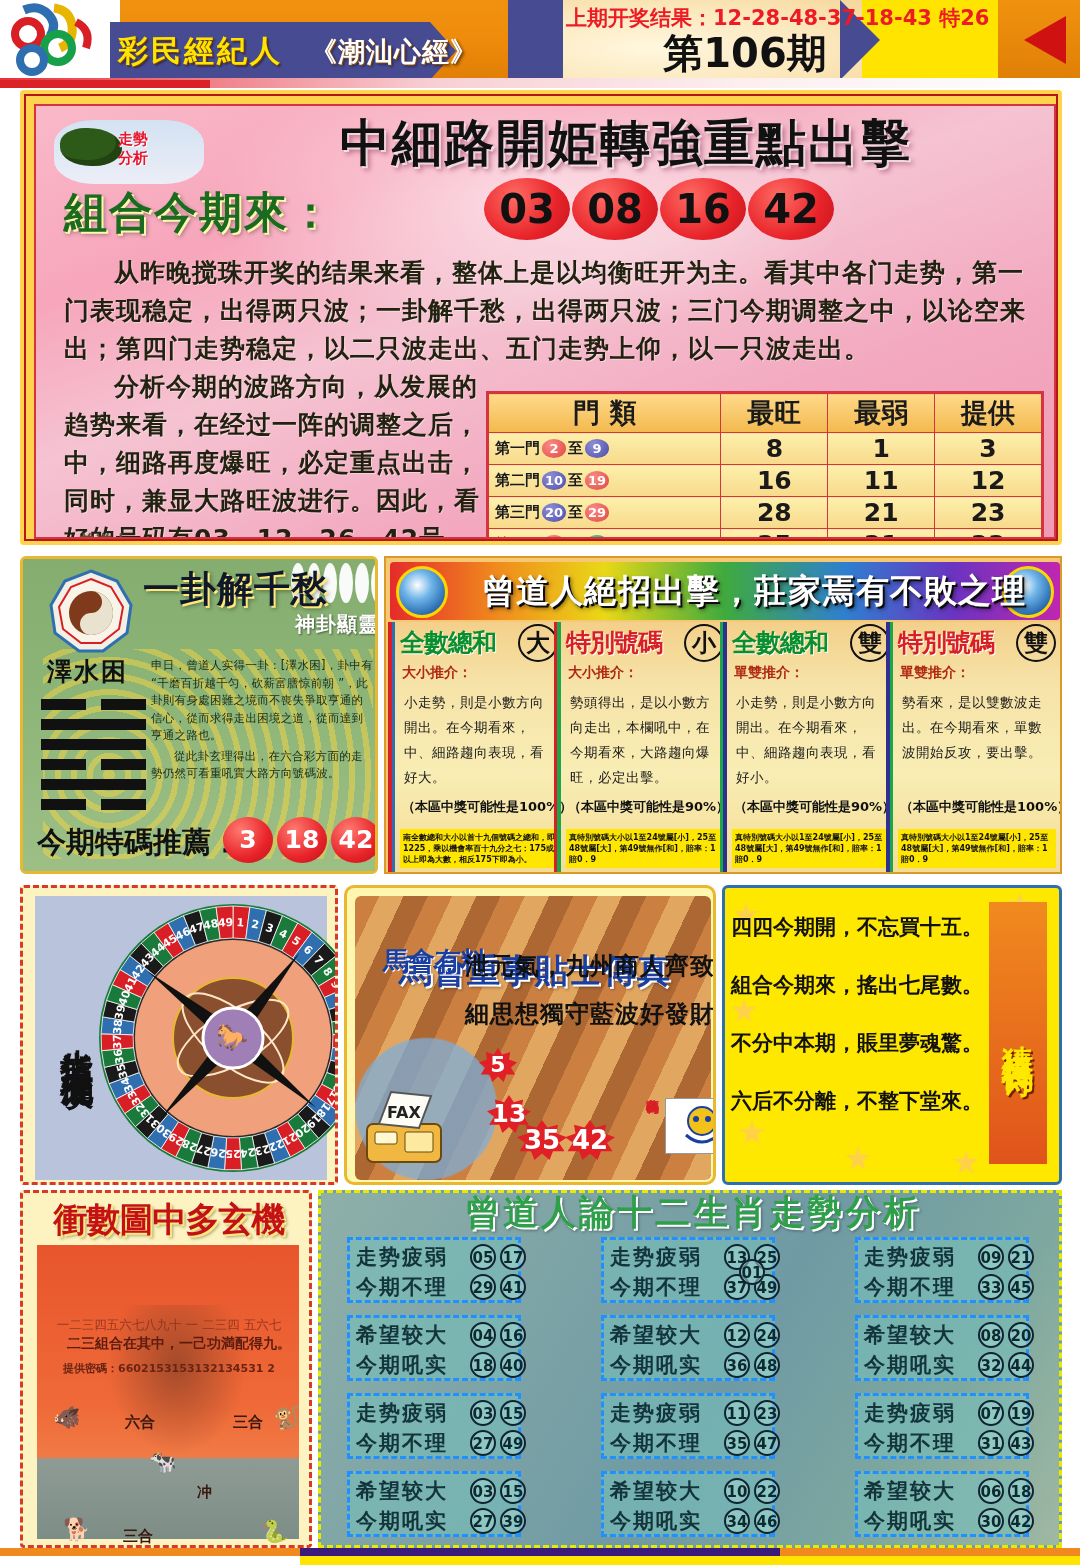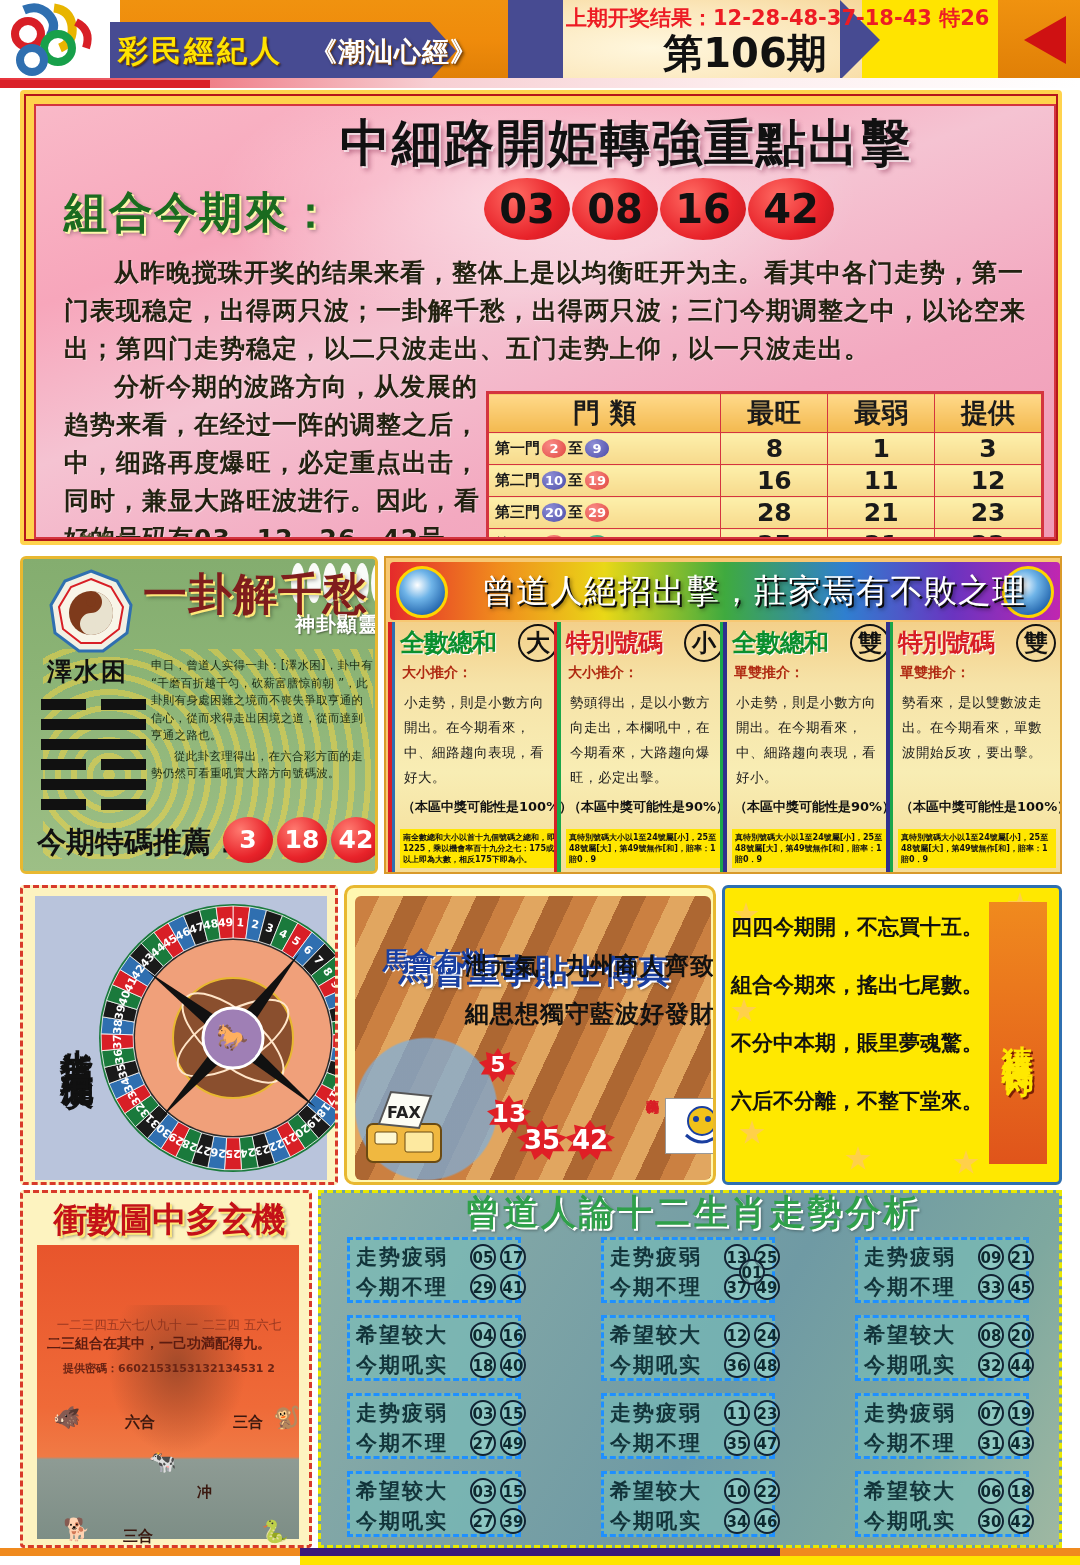--- a/index.html
+++ b/index.html
@@ -110,22 +110,22 @@
 
   
   .p2 { position:absolute; left:20px; top:556px; width:358px; height:318px;
      background:#7ea96a; border:3px solid #e8b830; border-radius:6px; overflow:hidden; }
   .p2-bg { position:absolute; inset:0;
      background:linear-gradient(180deg,#84ad6f 0%, #8cb476 40%, #9dbf86 100%); }
   .p2-rings { position:absolute; left:20px; top:90px; width:330px; height:210px;
      background:repeating-radial-gradient(circle at 20% 60%, rgba(255,215,60,.55) 0 6px, rgba(255,215,60,0) 6px 16px);
      opacity:.85; }
   .bagua { position:absolute; left:18px; top:10px; width:100px; height:86px; }
-  .p2-title { position:absolute; left:120px; top:6px; font-size:44px; font-weight:bold;
-     color:#7f1d1d; letter-spacing:1px; white-space:nowrap;
+  .p2-title { position:absolute; left:120px; top:6px; font-size:36px; font-weight:bold;
+     color:#0f172a; letter-spacing:1px; white-space:nowrap;
      text-shadow:2px 2px 0 #ffe97a, 3px 3px 4px rgba(0,0,0,.4); }
   .p2-sub { position:absolute; left:272px; top:52px; font-size:20px; font-weight:bold; color:#fff;
      letter-spacing:1px; white-space:nowrap; text-shadow:1px 1px 2px rgba(0,0,0,.5); }
   .p2-petals { position:absolute; left:268px; top:4px; width:92px; height:42px; }
   .petal { position:absolute; top:0; width:14px; height:40px; background:#fff; border-radius:50%; opacity:.95;}
   .gua-name { position:absolute; left:24px; top:96px; font-size:25px; font-weight:bold; color:#111;
      letter-spacing:2px; white-space:nowrap; }
   .gua-lines { position:absolute; left:18px; top:140px; width:105px; }
   .gl { height:11px; margin-bottom:9px; position:relative; }
   .gl .seg { position:absolute; top:0; height:11px; background:#111; }
@@ -143,21 +143,21 @@
      background:radial-gradient(circle at 35% 28%,#ff7a70,#e8232a 60%,#bb1219 100%);
      color:#fff; font-size:25px; font-weight:bold; text-align:center; line-height:46px; }
 
   
   .p3 { position:absolute; left:384px; top:556px; width:678px; height:318px;
      background:#f7c873; border:2px solid #d99a2a; overflow:hidden; }
   .p3-head { position:absolute; left:4px; top:4px; width:670px; height:58px;
      background:linear-gradient(90deg,#e52b2b 0%, #f08b1d 16%, #e9d817 32%, #3faa3f 50%, #2f7fd0 68%, #6a34c0 84%, #c026b0 100%);
      border-radius:4px; }
   .p3-head-txt { position:absolute; left:92px; top:4px; width:490px; height:50px;
-     font-size:33px; font-weight:normal; color:#fff; text-align:center; line-height:50px;
+     font-size:33px; font-weight:bold; color:#fff; text-align:center; line-height:50px;
      white-space:nowrap; letter-spacing:1px; text-shadow:2px 2px 0 #0d0d0d, 3px 3px 4px rgba(0,0,0,.5); }
   .p3-orb { position:absolute; top:4px; width:52px; height:52px; border-radius:50%;
      background:radial-gradient(circle at 40% 35%, #ffffff 0%, #6fb4e8 35%, #1d5fa8 80%);
      border:3px solid #ffd400; }
   .p3-body { position:absolute; left:4px; top:64px; width:670px; height:250px;
      background:linear-gradient(180deg,#f3d08a 0%,#f6e3a8 25%,#f8edb4 60%,#f4dc96 100%); }
   .col { position:absolute; top:0; width:166px; height:250px; }
   .col-sep { position:absolute; top:0; width:7px; height:250px; }
   .col-head { position:absolute; left:4px; top:4px; width:158px; height:36px; }
   .col-head .ttl { position:absolute; left:0; top:0; font-size:25px; font-weight:bold; white-space:nowrap;
@@ -236,21 +236,21 @@
   .p7-title { position:absolute; left:6px; top:4px; width:280px; font-size:34px; font-weight:bold;
      color:#c41118; text-align:center; white-space:nowrap; letter-spacing:-1px;
      text-shadow:2px 2px 0 #ffe97a, 3px 3px 3px rgba(0,0,0,.35); }
   .p7-img { position:absolute; left:14px; top:52px; width:262px; height:294px;
      background:linear-gradient(180deg,#e8552c 0%, #ef6a38 55%, #f07a45 72%, #8e9b94 73%, #7d8e86 100%); }
   .p7-blob { position:absolute; left:70px; top:60px; width:140px; height:150px;
      background:radial-gradient(ellipse at 50% 40%, rgba(150,70,40,.85), rgba(180,90,50,0) 70%); }
   .p7-l1 { position:absolute; left:10px; top:72px; width:244px; font-size:12.5px; color:#7d2a1a;
      text-align:center; white-space:nowrap; opacity:.75; }
   .p7-l2 { position:absolute; left:10px; top:90px; width:244px; font-size:14px; color:#5c1c10;
-     text-align:left; white-space:nowrap; font-weight:bold; }
+     text-align:right; white-space:nowrap; font-weight:bold; }
   .p7-code { position:absolute; left:10px; top:116px; width:244px; font-size:11px; color:#6b2414;
      text-align:center; white-space:nowrap; font-weight:bold; }
   .p7-tag { position:absolute; font-size:15px; font-weight:bold; color:#3a180f; white-space:nowrap; }
   .zglyph { position:absolute; font-size:22px; color:#2a1008; }
 
   
   .p8 { position:absolute; left:318px; top:1190px; width:744px; height:358px;
      background:#6d9fa8; border:3px dashed #e8e800; overflow:hidden; }
   .p8-bg { position:absolute; inset:0;
      background:linear-gradient(120deg,#8fb0a9 0%, #7fa5a6 25%, #6f9aa4 55%, #7ea89f 80%, #9fb8a2 100%); }
@@ -308,20 +308,28 @@
     <div class="lastresult">上期开奖结果：12-28-48-37-18-43  特26</div>
     <div class="issue">第106期</div>
     <div class="hdr-underline"></div>
     <div class="hdr-underline2"></div>
   </div>
 
   <div class="p1">
     <div class="p1-inner">
       <div class="p1-glow"></div>
 
+      <div class="trend-badge">
+        <div class="trend-cloud"></div>
+        <div class="trend-leaf"></div>
+        <div class="trend-txt">
+          <div>走勢</div>
+          <div>分析</div>
+        </div>
+      </div>
 
       <div class="p1-title">中細路開姫轉強重點出擊</div>
 
       <div class="p1-focus-label">組合今期來：</div>
       <div class="focus-nums">
         <div class="fball" style="left:0px">03</div>
         <div class="fball" style="left:88px">08</div>
         <div class="fball" style="left:176px">16</div>
         <div class="fball" style="left:264px">42</div>
       </div>

